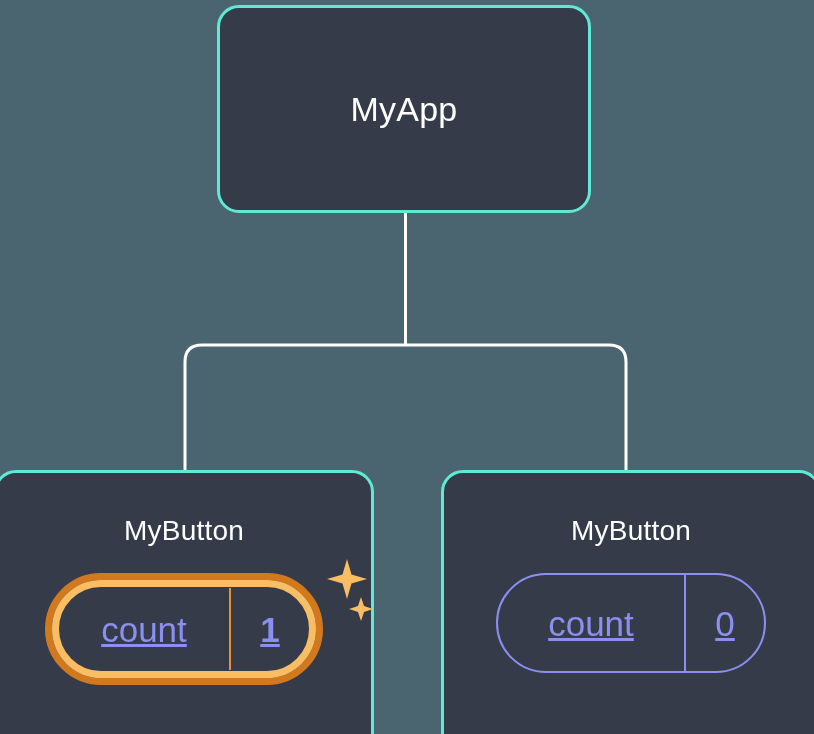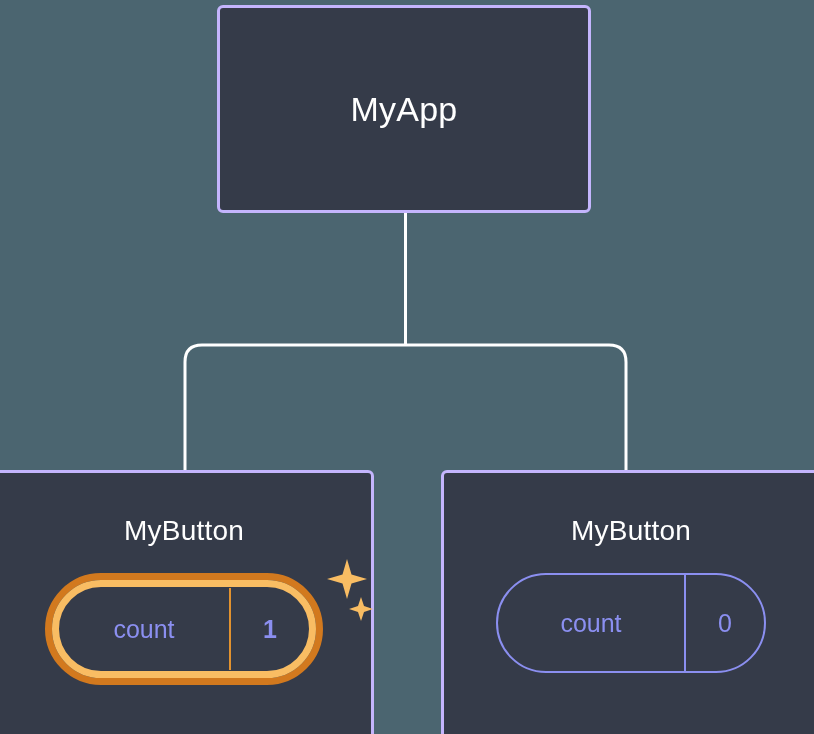--- a/index.html
+++ b/index.html
@@ -30,22 +30,22 @@
     width: 814px;
     height: 734px;
     pointer-events: none;
   }
 
   
   .node {
     position: absolute;
     box-sizing: border-box;
     background: #353b49;
-    border: 3px solid #c4b5fd;
-    border-radius: 6px;
+    border: 3px solid #5eead4;
+    border-radius: 22px;
     display: flex;
     flex-direction: column;
     align-items: center;
   }
 
   .node-root {
     left: 217px;
     top: 5px;
     width: 374px;
     height: 208px;
@@ -110,23 +110,24 @@
     box-sizing: border-box;
     display: flex;
     align-items: stretch;
   }
 
   .pill-cell {
     display: flex;
     align-items: center;
     justify-content: center;
     color: #8b8ff0;
-    font-size: 25px;
+    font-size: 35px;
     line-height: 1;
     white-space: nowrap;
+    text-decoration: underline;
   }
   .cell-key   { flex: 1 1 auto; }
   .cell-value { flex: 0 0 78px; }
   .pill-hl .cell-value { font-weight: 700; }
 
   .pill-divider {
     width: 2px;
     background: #8b8ff0;
     flex: 0 0 auto;
   }

